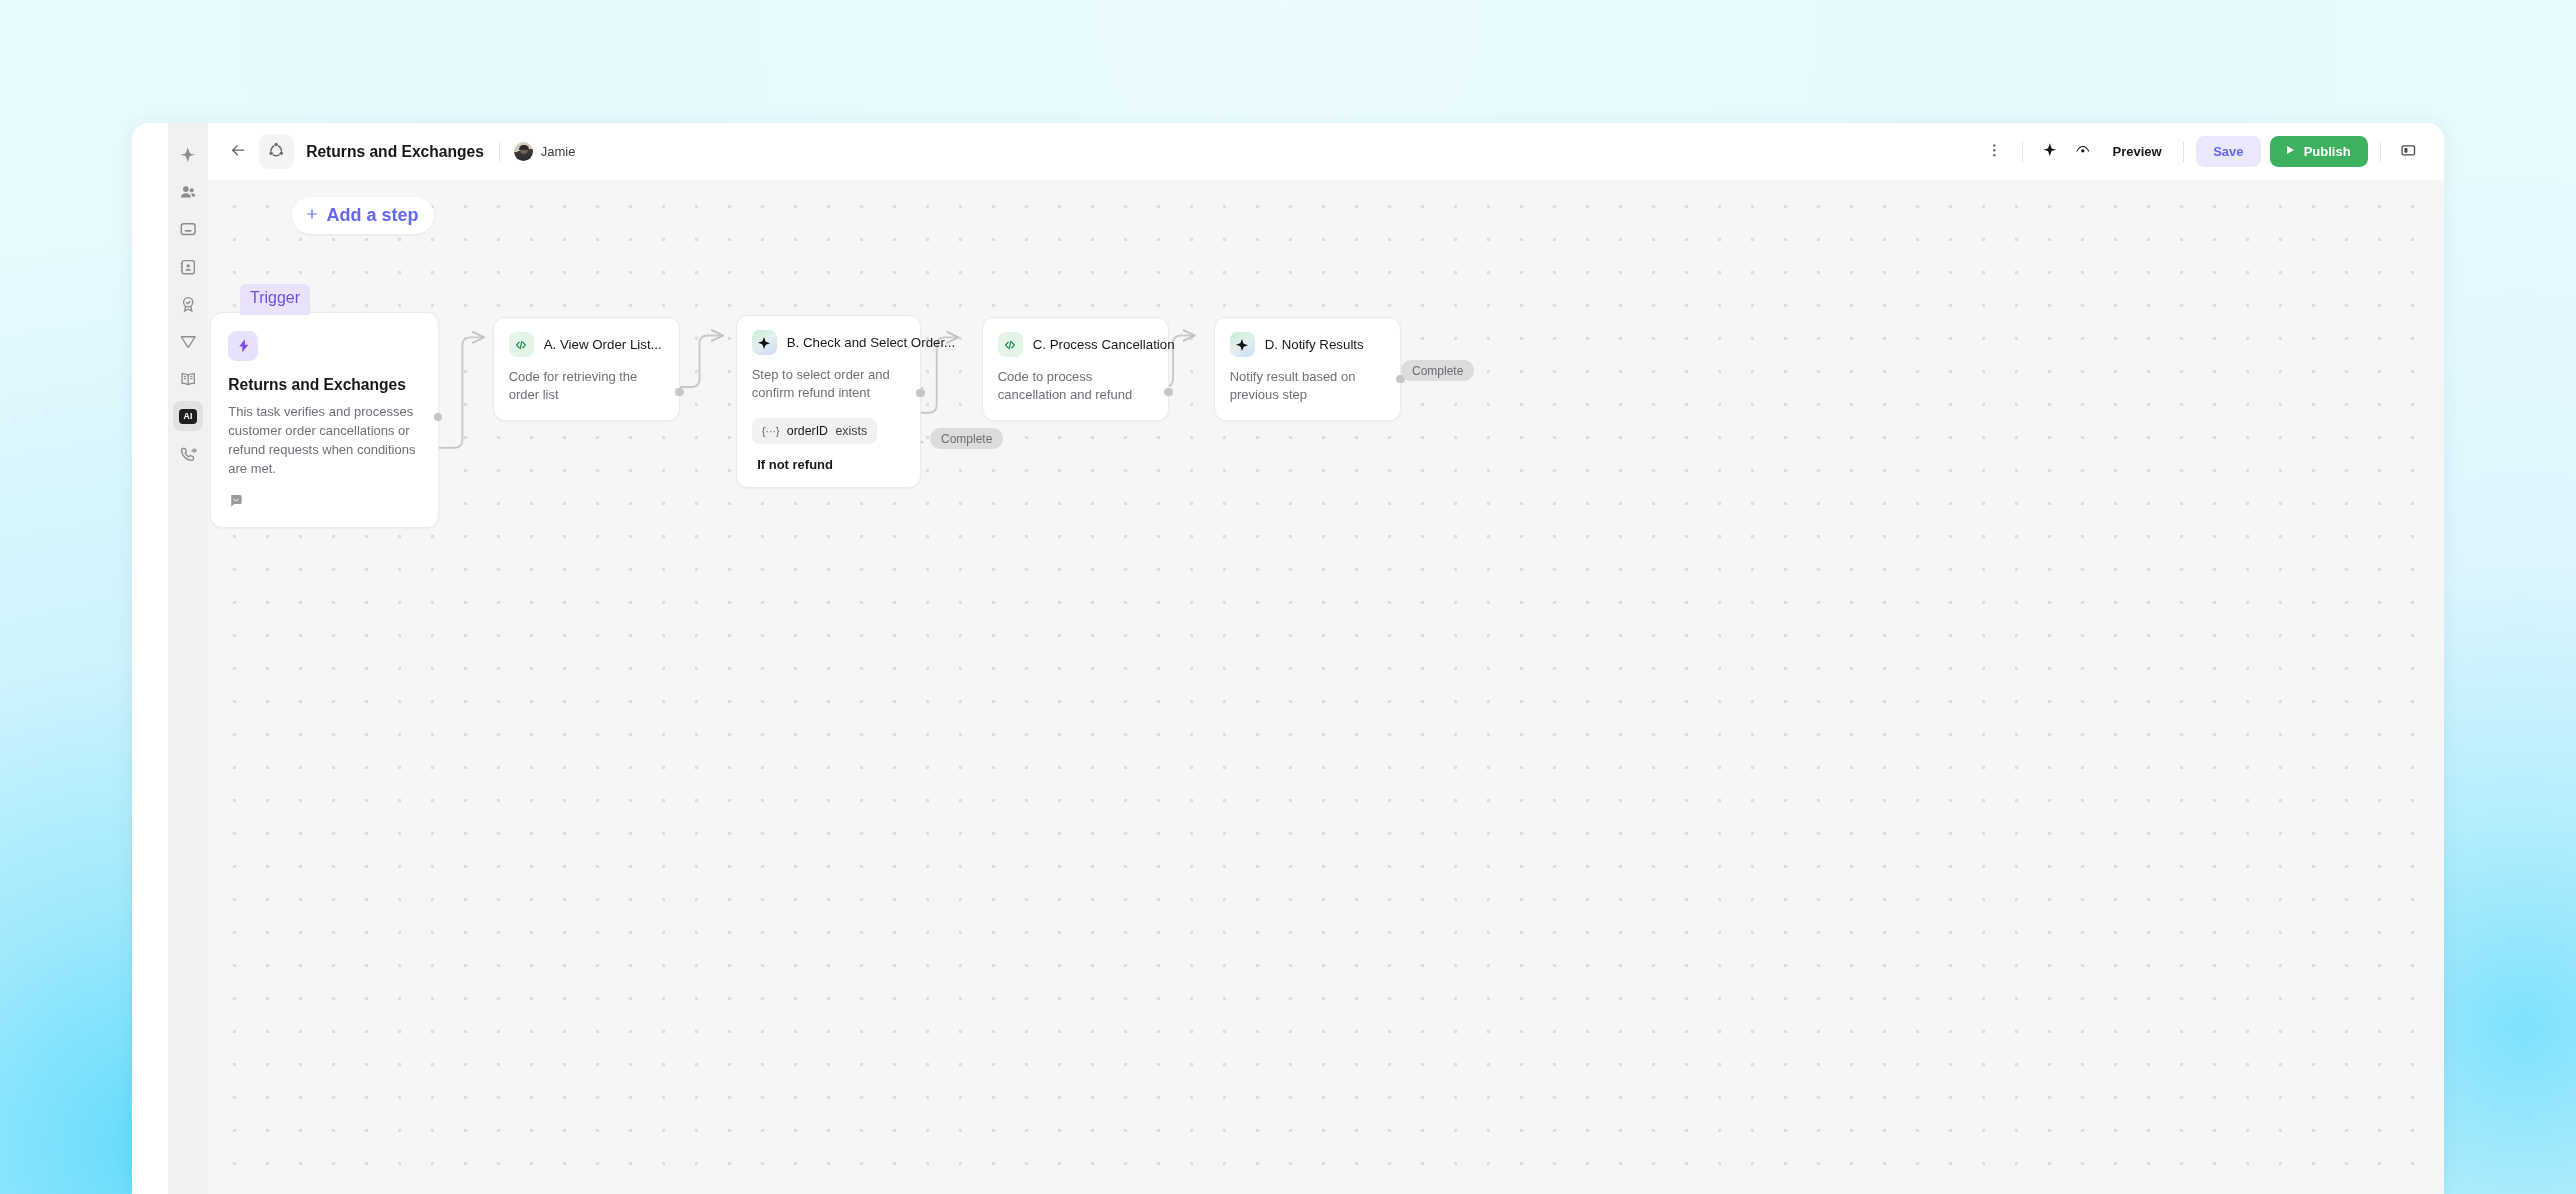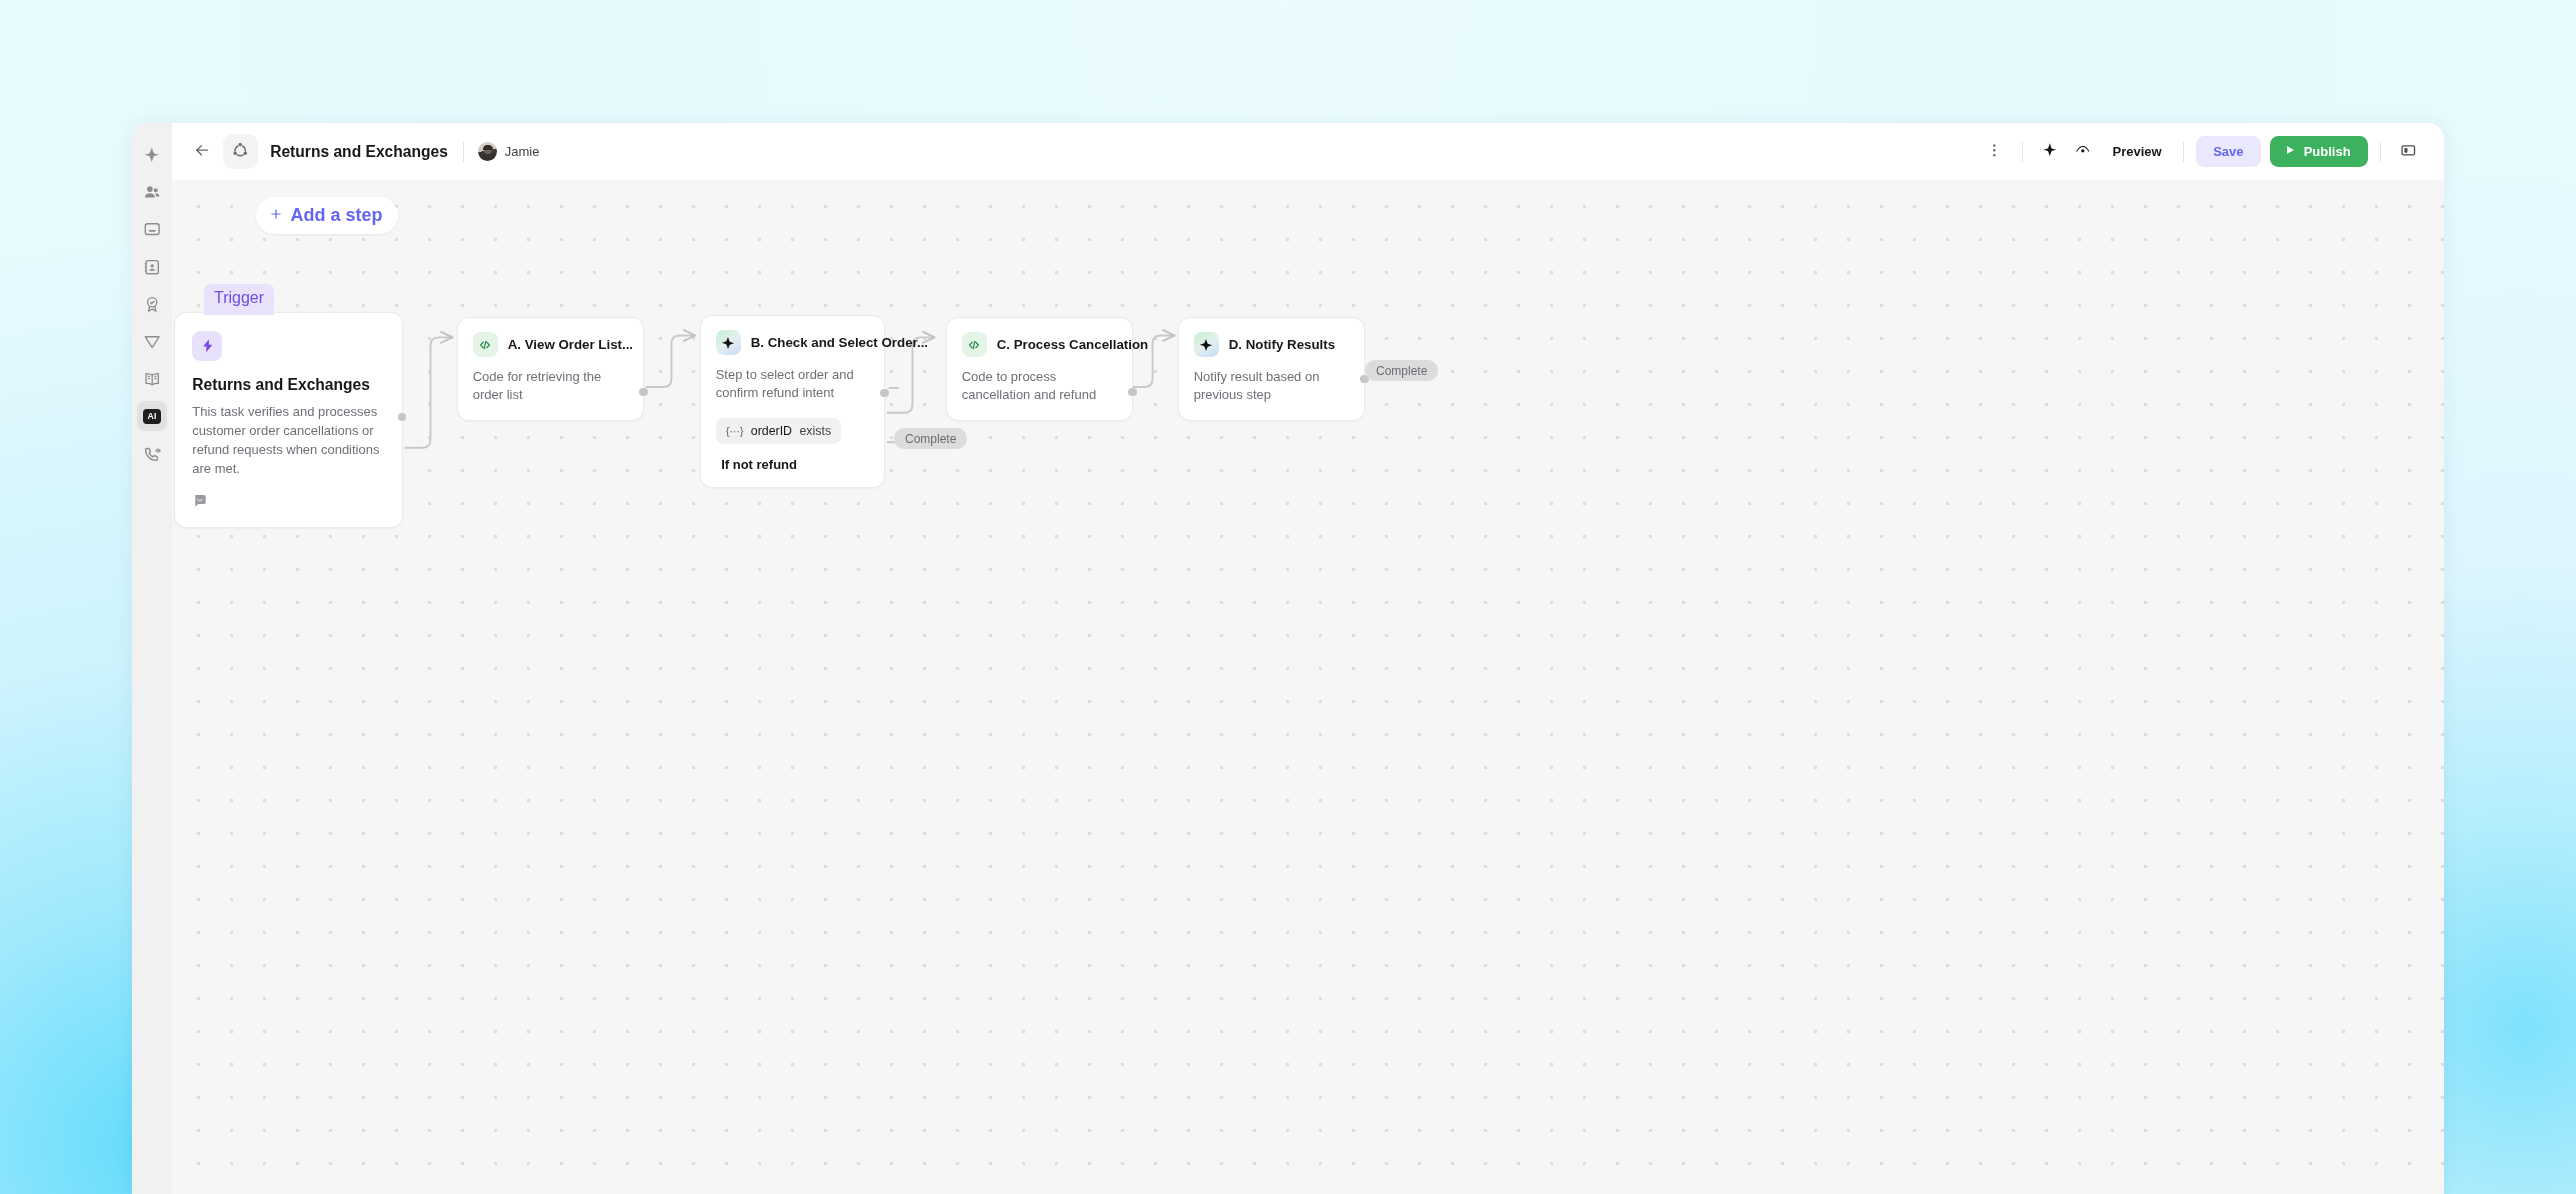--- a/index.html
+++ b/index.html
@@ -28,20 +28,21 @@
   
   .rail {
     width: 40px;
     background: #f1f1f1;
     flex: 0 0 40px;
     padding-top: 16.6px;
     display: flex;
     flex-direction: column;
     align-items: center;
     gap: 7.4px;
+    margin-left: 36px;
   }
   .rail-btn {
     width: 30px; height: 30px;
     border-radius: 7.4px;
     display: flex; align-items: center; justify-content: center;
     color: #8d8d8d;
     cursor: pointer;
   }
   .rail-btn svg { display:block; }
   .rail-btn.active { background: #e1e1e1; }
@@ -164,21 +165,21 @@
   }
   .node-title-row { display:flex; align-items:center; gap:10px; }
   .node-icon {
     width: 25px; height: 25px; border-radius: 7.4px;
     display:flex; align-items:center; justify-content:center;
     flex: 0 0 25px;
   }
   .ic-code { background:#e4f5e8; color:#1f8a46; }
   .ic-ai { background: linear-gradient(150deg,#c3f0cf 0%,#e4f0ef 48%,#c9dcf6 100%); color:#111113; }
   .ic-trigger { background:#e8e1fc; color:#7c47e8; width:30px; height:30px; flex:0 0 30px; border-radius:8.3px; }
-  .node-title { font-size: 13.3px; font-weight: bold; color:#18181b; white-space:nowrap; }
+  .node-title { font-size: 13.3px; font-weight: normal; color:#18181b; white-space:nowrap; }
   .node-desc { font-size: 13px; color:#6f6f78; line-height: 1.42; }
 
   
   #trigger-node { left: 1.8px; top: 132px; width: 229px; padding: 17.5px 17.5px 14.7px 17.5px; }
   .trigger-tab {
     position:absolute; left: 32px; top: 104px; z-index: 4;
     background: #e8e3fb; color:#6d4ee0;
     font-size: 16px; font-weight: normal;
     padding: 4.6px 10px 8.3px 10px;
     border-radius: 6.4px 6.4px 0 0;

